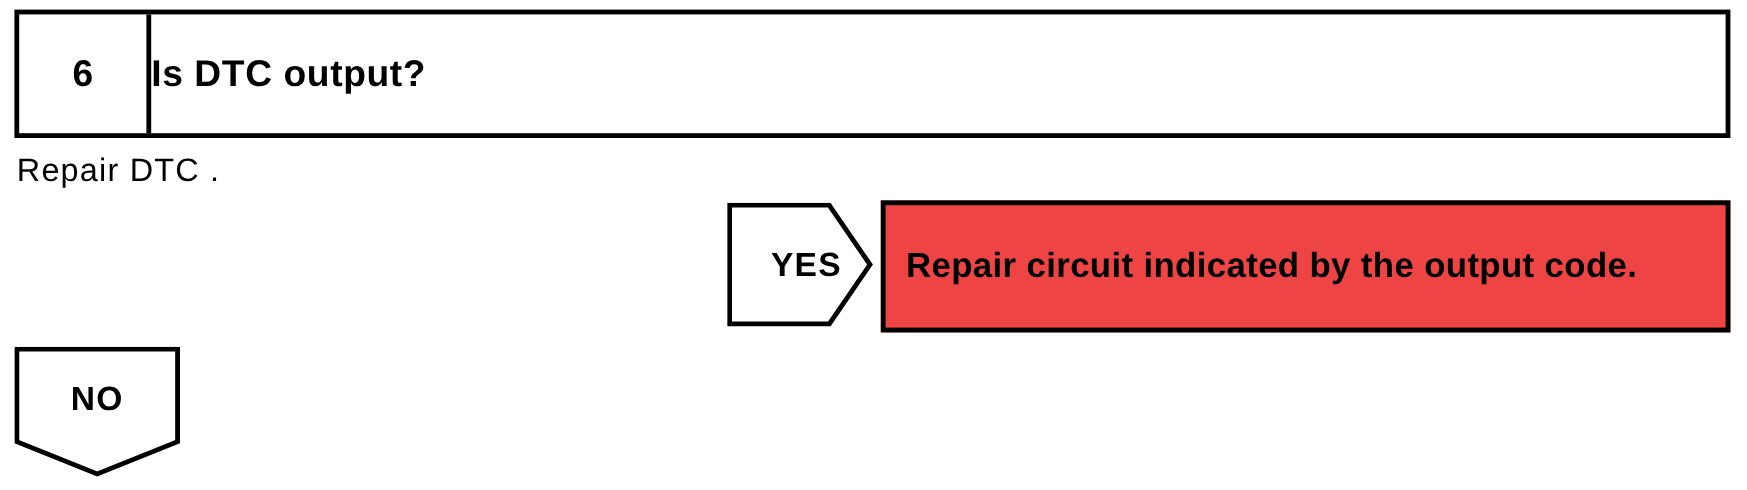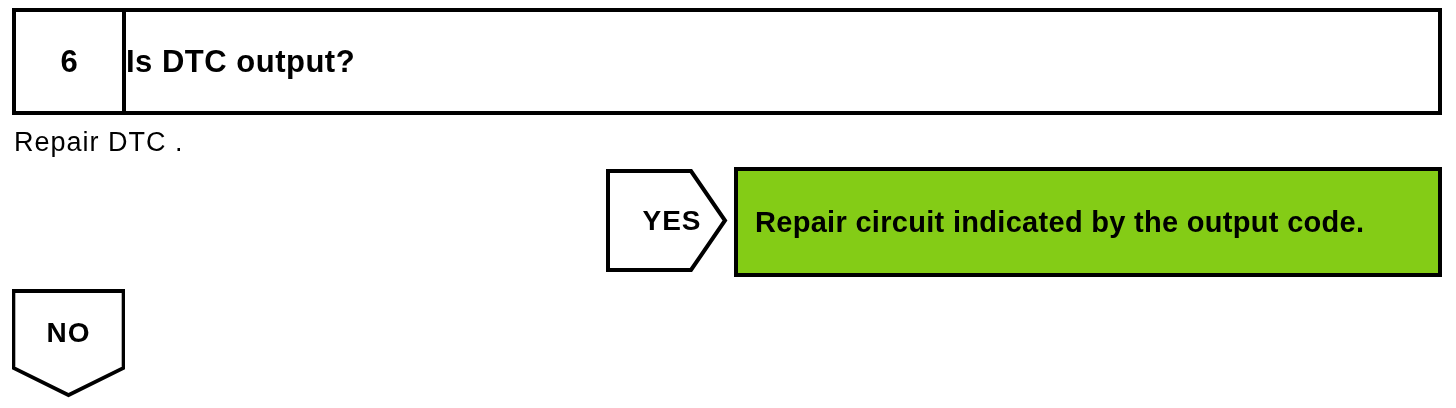--- a/index.html
+++ b/index.html
@@ -73,34 +73,34 @@
     letter-spacing: 1px;
     margin-left: 20px;
   }
 
   
   .action-box {
     position: absolute;
     left: 734px; top: 167px;
     width: 708px; height: 110px;
     border: 4px solid #000;
-    background: #84cc16;
+    background: #ef4444;
     display: flex;
     align-items: center;
     padding-left: 17px;
     font-size: 29px;
     font-weight: 700;
     letter-spacing: 0.3px;
   }
 
   
   .no-shape {
     position: absolute;
     left: 12px; top: 289px;
-    width: 113px; height: 109px;
+    width: 138px; height: 109px;
   }
   .no-label {
     position: absolute;
     left: 0; top: 8px;
     width: 100%; height: 72px;
     display: flex;
     align-items: center;
     justify-content: center;
     font-size: 28px;
     font-weight: 700;

